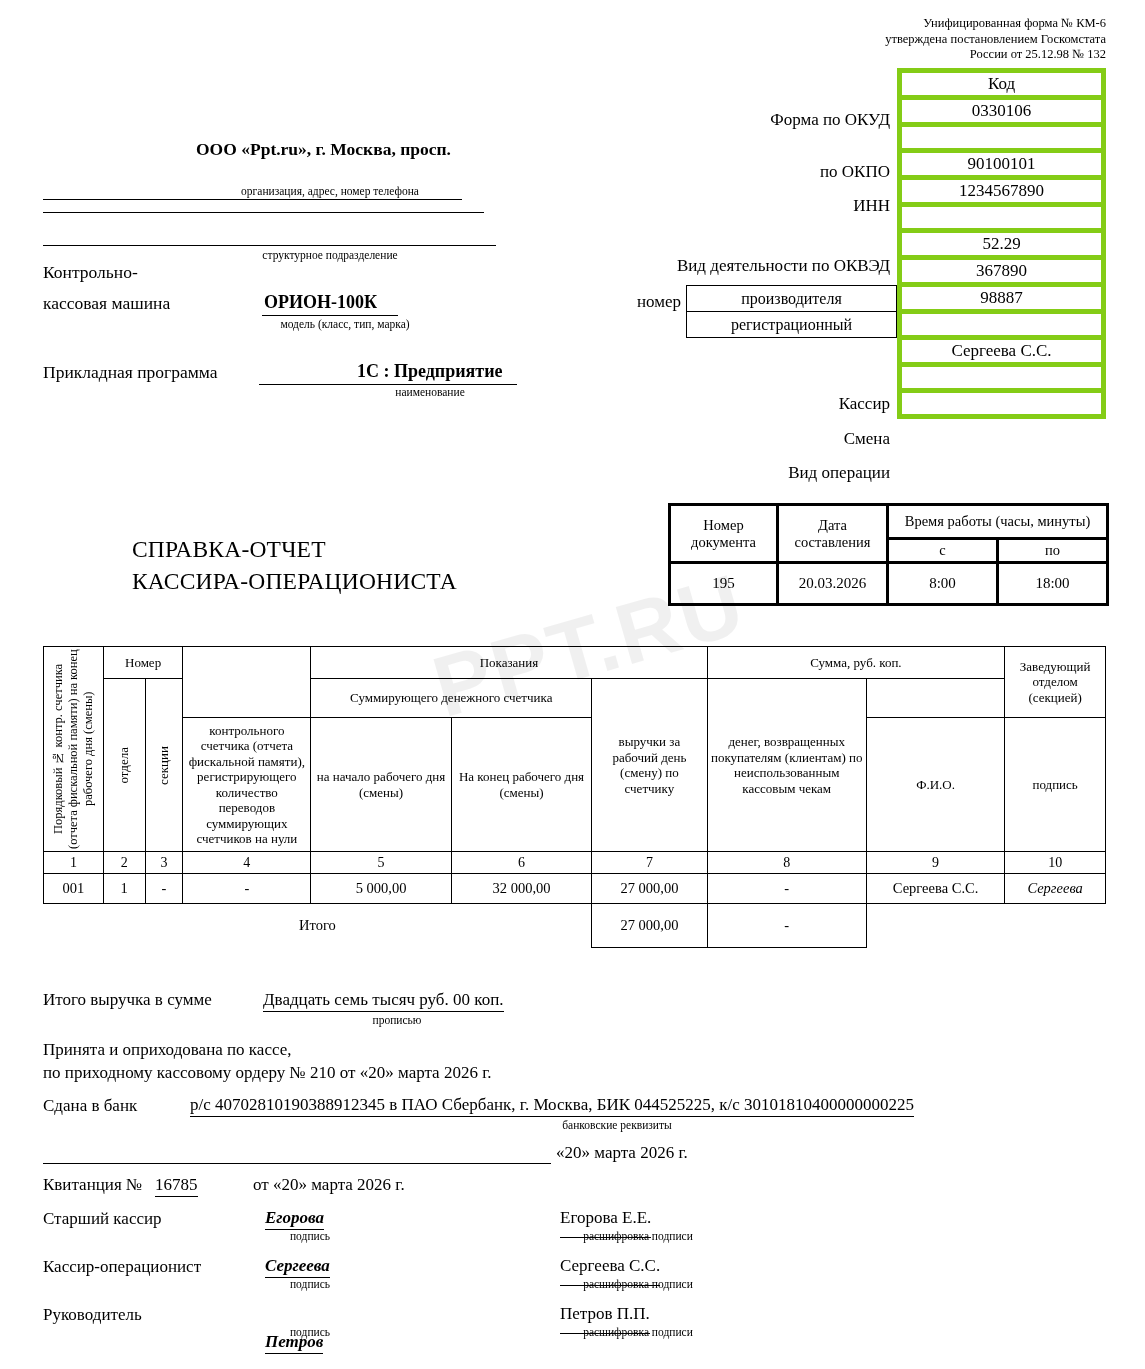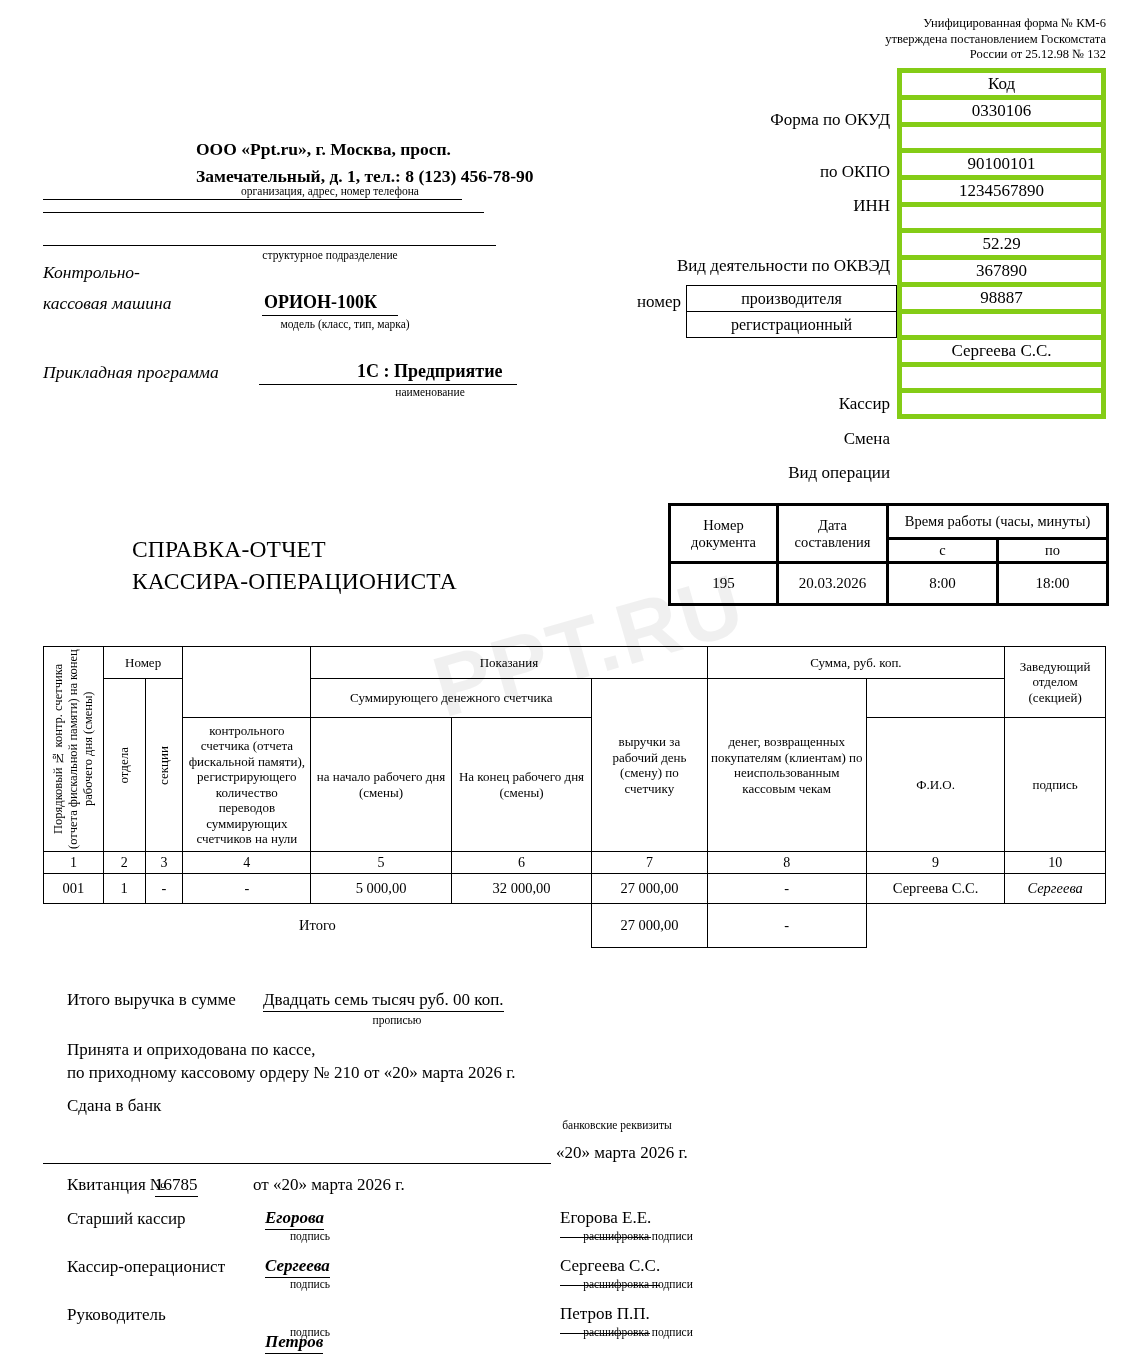--- a/index.html
+++ b/index.html
@@ -84,21 +84,21 @@
   }
   .cap{
     position:absolute;
     font-size:11.5px; text-align:center;
     font-family:"Liberation Serif","DejaVu Serif",serif;
   }
   .rule{
     position:absolute; border-bottom:1.4px solid #000; height:0;
   }
   .lbl{
-    position:absolute; font-size:17.5px; white-space:nowrap;font-style:italic;
+    position:absolute; font-size:17.5px; white-space:nowrap;
   }
   .valbold{
     position:absolute; font-size:18px; font-weight:600; white-space:nowrap;
   }
 
   
   .title{
     position:absolute; left:132px; top:533px;
     font-size:23.5px; line-height:32px;
     text-align:left; width:440px;
@@ -153,21 +153,21 @@
   .numrow td{ font-size:14px; height:22px; }
   .datarow td{ font-size:14.5px; height:30px; }
   .sig-italic{ font-style:italic; }
   .noborder{ border:none !important; }
 
   
   .totrow td{ height:44px; font-size:14.5px; }
   .totlabel{ text-align:right; padding-right:10px; font-size:15.5px; }
 
   
-  .b-line{ position:absolute; font-size:17px; white-space:nowrap;margin-left:24px; }
+  .b-line{ position:absolute; font-size:17px; white-space:nowrap; }
   .b-val{ position:absolute; font-size:17px; white-space:nowrap; }
   .b-cap{ position:absolute; font-size:11.5px; white-space:nowrap; text-align:center; }
   .ul{ border-bottom:1.3px solid #000; padding-bottom:1px; }
 
   .sig-name{ position:absolute; font-size:17px; font-style:italic; font-weight:600; white-space:nowrap; border-bottom:1.3px solid #000; padding-bottom:1px;}
   .sig-decode{ position:absolute; font-size:17px; white-space:nowrap; border-bottom:1.3px solid #000; padding-bottom:9px;}
 </style>
 </head>
 <body>
 
@@ -240,21 +240,20 @@
           <td>производителя</td>
         </tr>
     <tr>
           <td>регистрационный</td>
         </tr>
   </tbody>
     </table>
 
   <div class="org">
     <div>ООО «Ppt.ru», г. Москва, просп.</div>
-    <div>Замечательный, д. 1, тел.: 8 (123) 456-78-90</div>
   </div>
   <div class="cap" style="left:180px; top:185px; width:300px;">организация, адрес, номер телефона</div>
 
   <div class="rule" style="left:43px; top:199px; width:419px;"></div>
   <div class="rule" style="left:43px; top:212px; width:441px;"></div>
   <div class="rule" style="left:43px; top:245px; width:453px;"></div>
   <div class="cap" style="left:180px; top:249px; width:300px;">структурное подразделение</div>
 
   <div class="lbl" style="left:43px; top:262px;">Контрольно-</div>
   <div class="lbl" style="left:43px; top:293px;">кассовая машина</div>
@@ -375,20 +374,21 @@
     </table>
 
   <div class="b-line" style="left:43px; top:990px;">Итого выручка в сумме</div>
   <div class="b-val ul" style="left:263px; top:990px;">Двадцать семь тысяч руб. 00 коп.</div>
   <div class="b-cap" style="left:263px; top:1014px; width:268px;">прописью</div>
 
   <div class="b-line" style="left:43px; top:1040px;">Принята и оприходована по кассе,</div>
   <div class="b-line" style="left:43px; top:1063px;">по приходному кассовому ордеру № 210 от «20» марта 2026 г.</div>
 
   <div class="b-line" style="left:43px; top:1096px;">Сдана в банк</div>
+  <div class="b-val ul" style="left:190px; top:1095px;">р/с 40702810190388912345 в ПАО Сбербанк, г. Москва, БИК 044525225, к/с 30101810400000000225</div>
   <div class="b-cap" style="left:190px; top:1119px; width:854px;">банковские реквизиты</div>
 
   <div class="rule" style="left:43px; top:1163px; width:508px;"></div>
   <div class="b-val" style="left:556px; top:1143px;">«20» марта 2026 г.</div>
 
   <div class="b-line" style="left:43px; top:1175px;">Квитанция №</div>
   <div class="b-val ul" style="left:155px; top:1175px;">16785</div>
   <div class="b-val" style="left:253px; top:1175px;">от «20» марта 2026 г.</div>
 
   <div class="b-line" style="left:43px; top:1209px;">Старший кассир</div>

